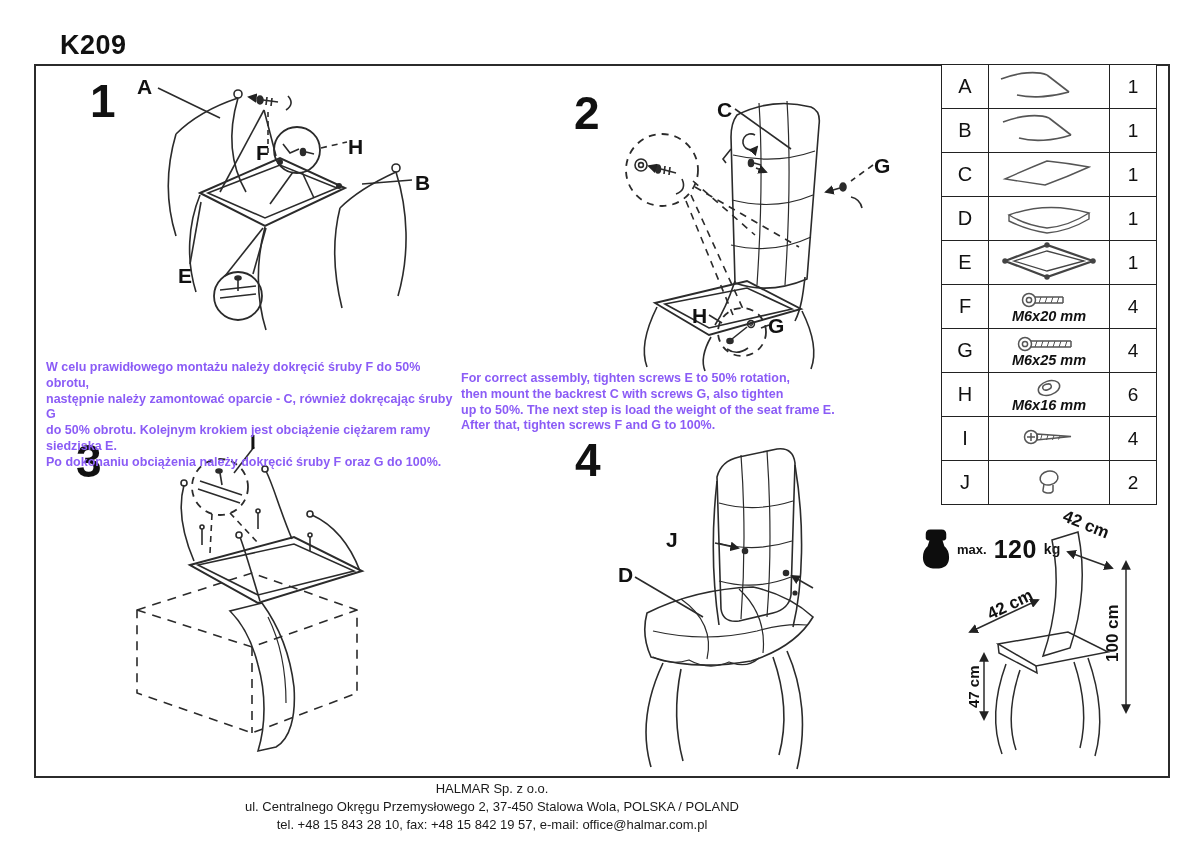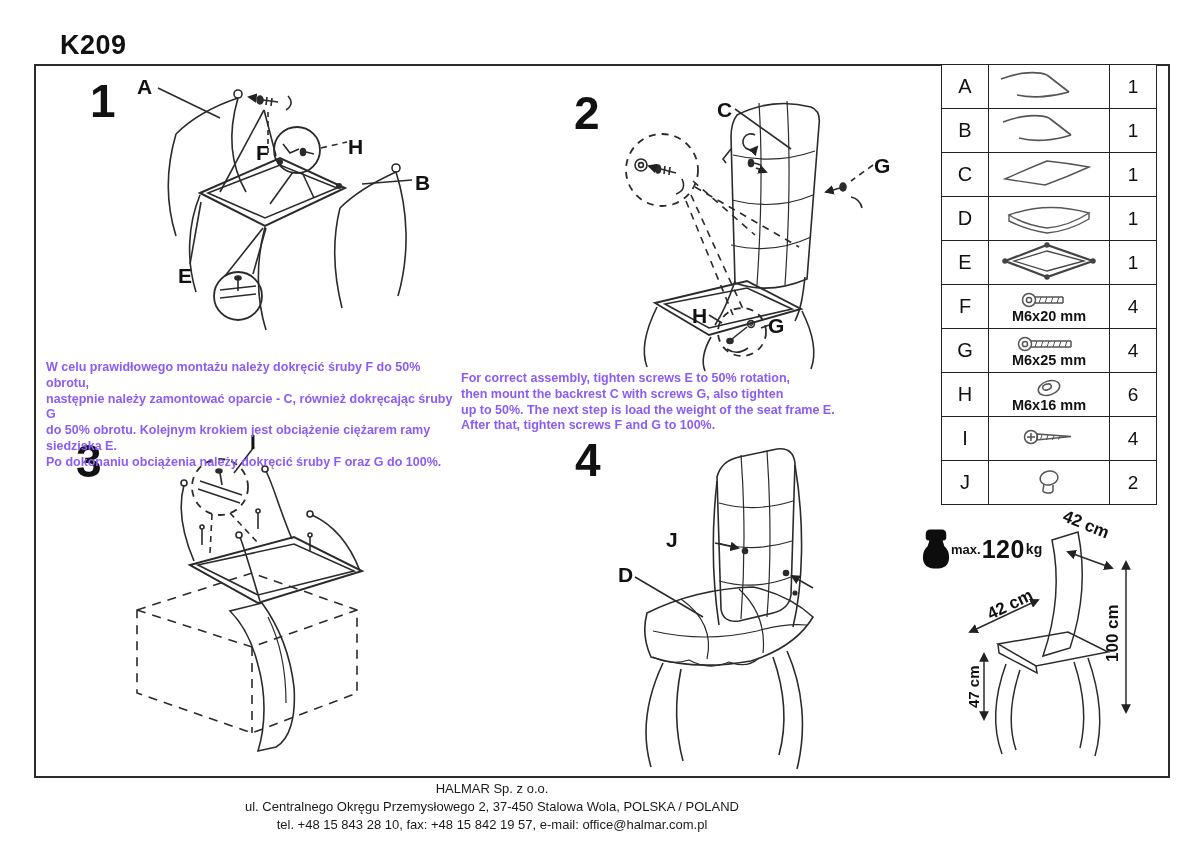--- a/index.html
+++ b/index.html
@@ -10,26 +10,26 @@
   .stepnum{position:absolute;font-size:46px;font-weight:900;line-height:1;}
   .callout{position:absolute;font-size:21px;font-weight:bold;line-height:1;}
   .instr{position:absolute;width:408px;font-size:12.5px;font-weight:bold;
          line-height:1.26;white-space:pre-line;color:#8b5cf6;}
   .diagram{position:absolute;}
   .diagram path,.diagram line,.diagram circle,.diagram ellipse,.diagram polyline{vector-effect:non-scaling-stroke;}
 
   table.parts{position:absolute;left:941px;top:64px;border-collapse:collapse;background:#fff;}
   table.parts td{border:1.6px solid #222;padding:0;text-align:center;vertical-align:middle;height:44px;box-sizing:border-box;}
   td.pl{width:47px;font-size:20px;}
-  td.pi{width:106px;}
+  td.pi{width:106px;font-style:italic;}
   td.pq{width:47px;font-size:19px;}
   .icellstack{display:flex;flex-direction:column;align-items:center;justify-content:center;line-height:1;}
   .psize{font-size:14.5px;font-weight:bold;margin-top:-2px;}
 
-  .weight{position:absolute;left:922px;top:528px;display:flex;align-items:center;gap:1px;}
+  .weight{position:absolute;left:922px;top:528px;display:flex;align-items:center;gap:7px;}
   .w-max{font-size:13px;font-weight:bold;}
   .w-val{font-size:25px;font-weight:bold;letter-spacing:.5px;}
   .w-unit{font-size:14px;font-weight:bold;}
 
   .dimlabel{position:absolute;font-weight:bold;white-space:nowrap;line-height:1;}
   .vlabel{transform-origin:0 0;transform:rotate(-90deg);}
 
   .footer{position:absolute;left:0;width:984px;text-align:center;font-size:13px;color:#1a1a1a;line-height:1;}
 </style>
 </head>

